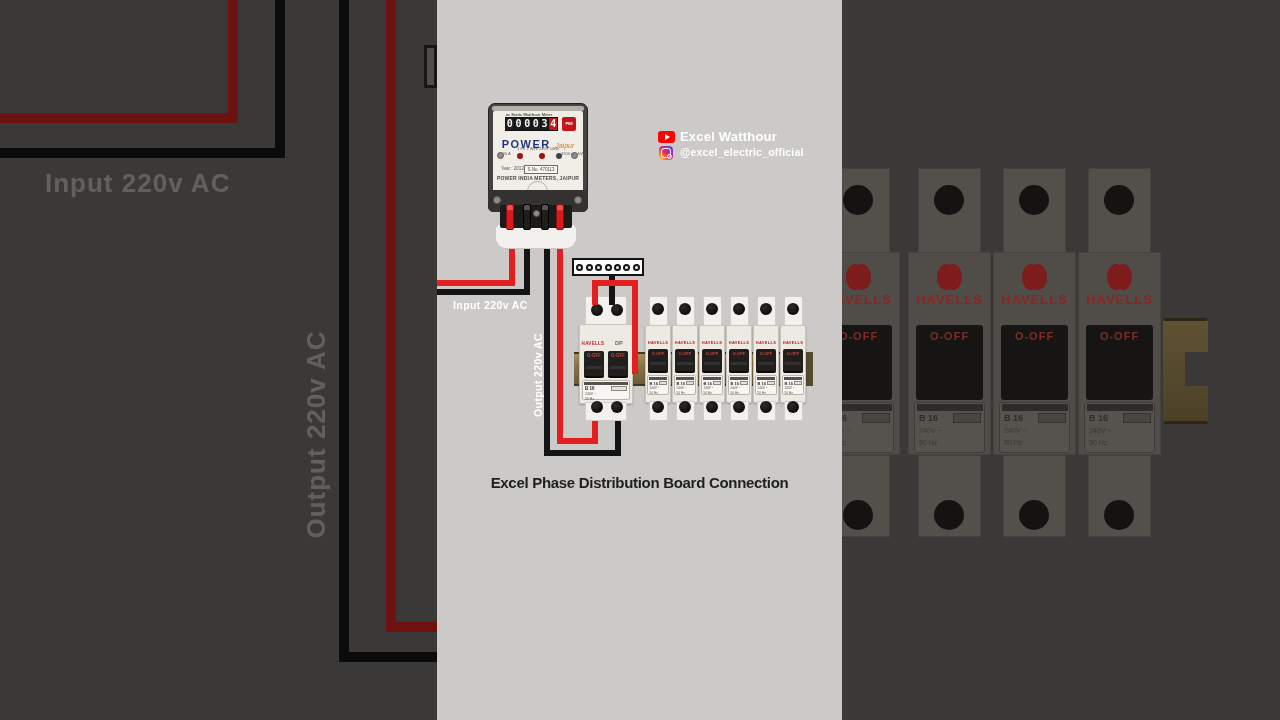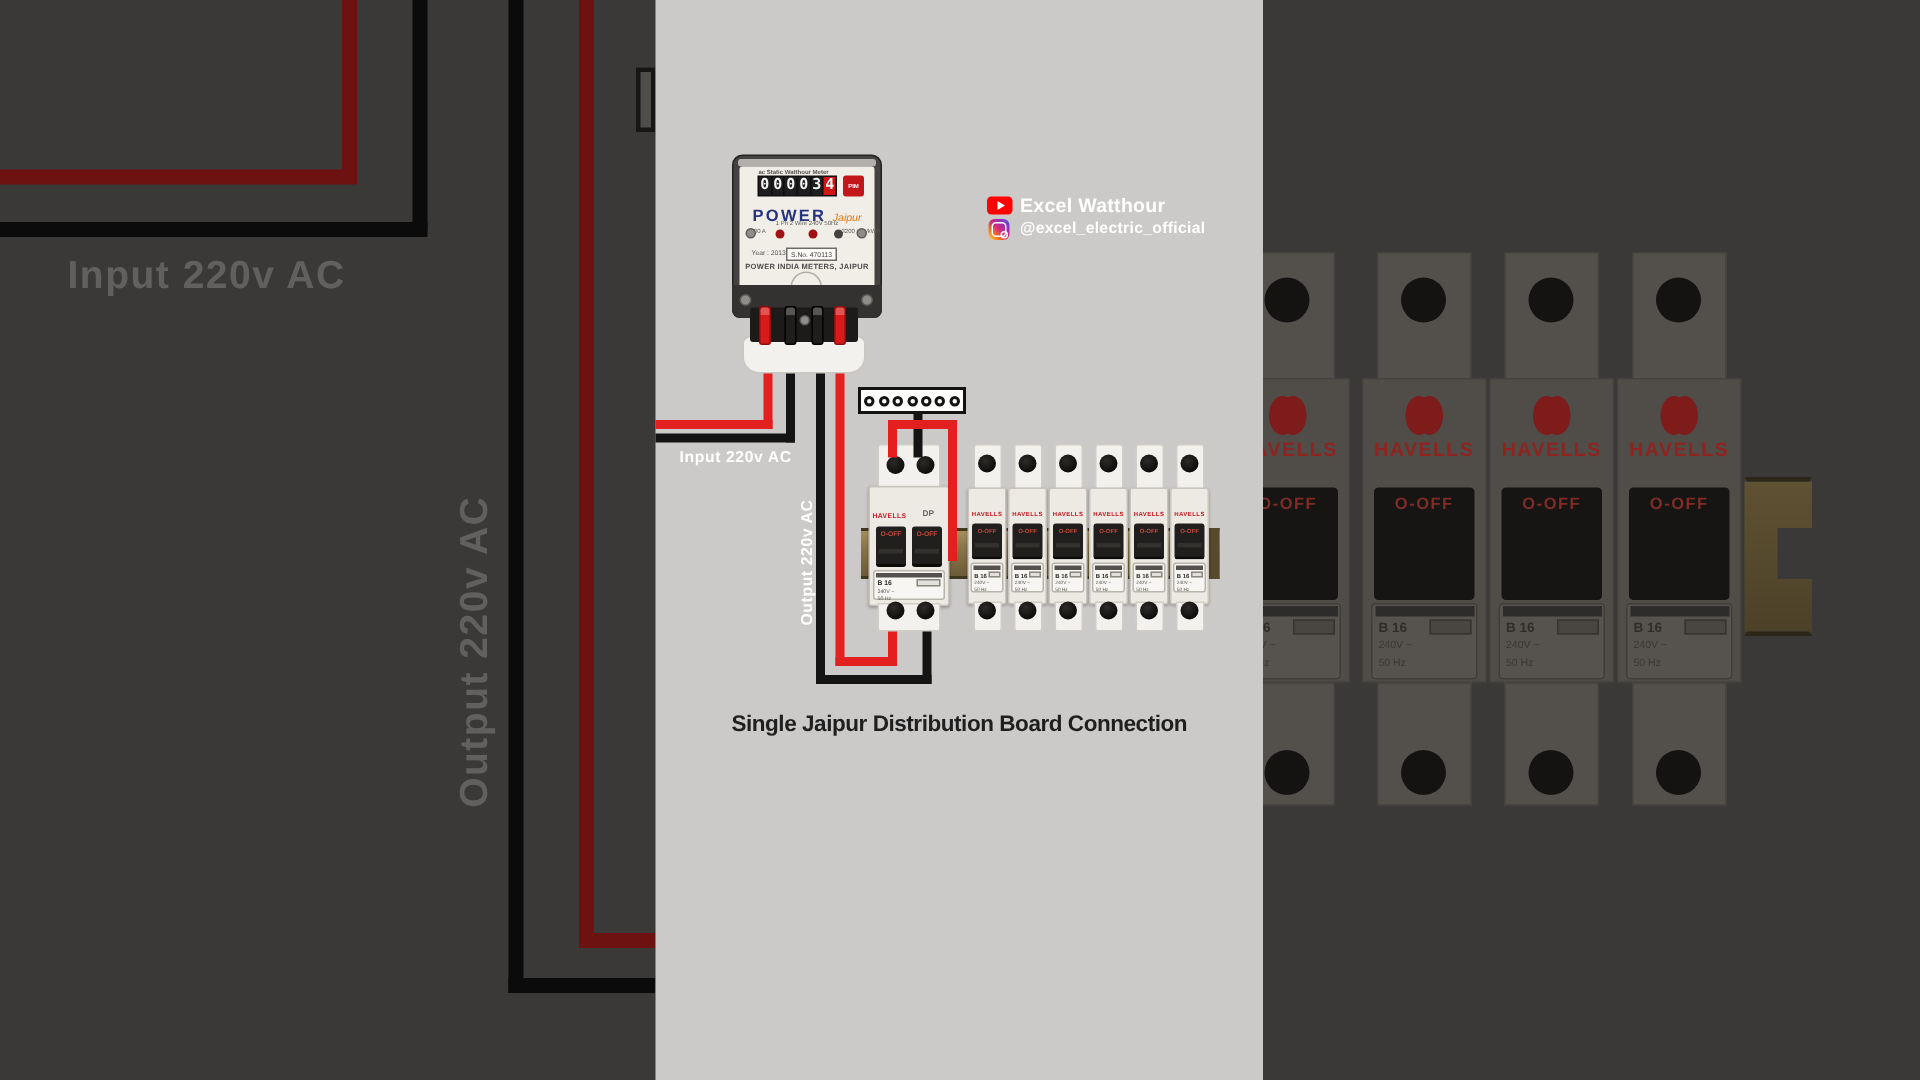--- a/index.html
+++ b/index.html
@@ -483,15 +483,15 @@
   <div class="abs brand-name">Excel Watthour</div>
   <div class="abs ig-icon">
       <div class="ig-cam">
         <div class="ig-lens"></div>
       </div>
     </div>
   <div class="abs brand-handle">@excel_electric_official</div>
 
   <div class="abs io-label" style="left:453px;top:299px;">Input 220v AC</div>
   <div class="abs io-label out-label">Output 220v AC</div>
-  <div class="abs title">Single Jaipur Distribution Board Connection</div>
+  <div class="abs title">Excel Phase Distribution Board Connection</div>
 
 </div>
 
 </body></html>

